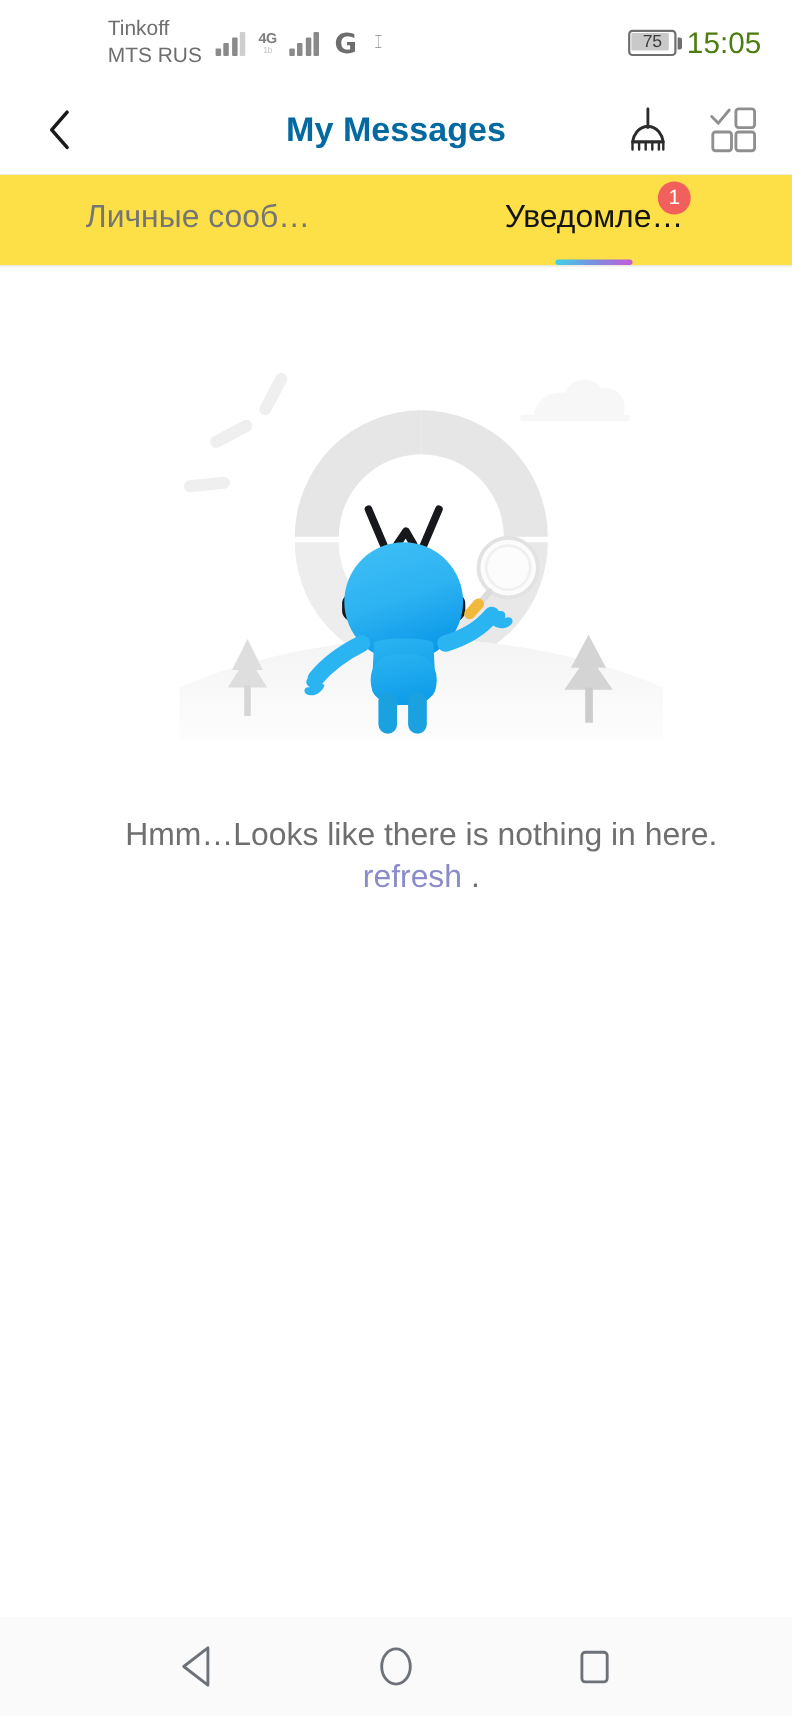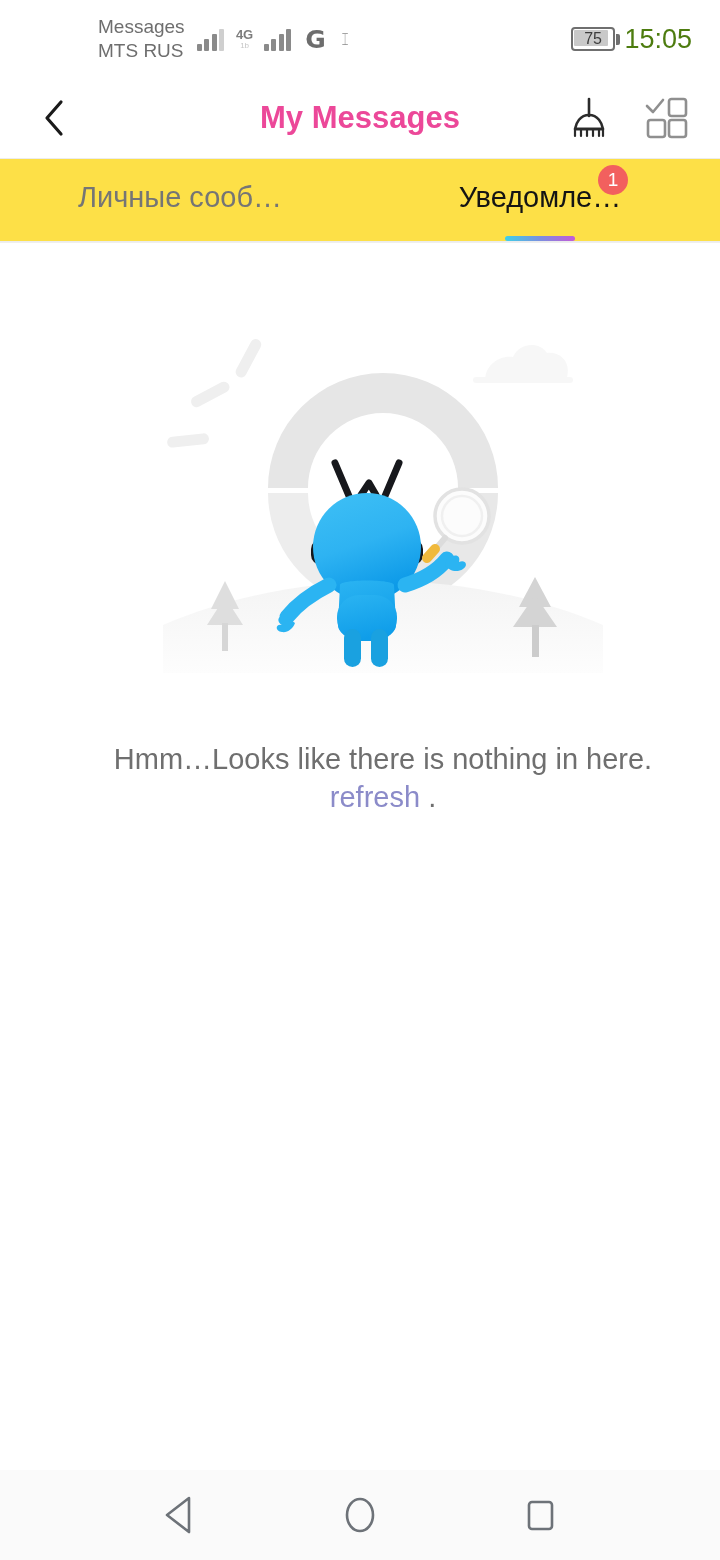--- a/index.html
+++ b/index.html
@@ -119,21 +119,21 @@
   .back-btn {
     width: 48px; height: 48px;
     display: flex; align-items: center; justify-content: center;
   }
   .app-title {
     position: absolute;
     left: 0; right: 0;
     text-align: center;
     font-size: 31px;
     font-weight: bold;
-    color: #ec4899;
+    color: #0369a1;
     pointer-events: none;
   }
   .app-actions {
     margin-left: auto;
     display: flex;
     align-items: center;
     gap: 32px;
     z-index: 2;
   }
   .act-btn {
@@ -241,21 +241,21 @@
   }
 </style>
 </head>
 <body>
 
 <div class="phone">
 
   <div class="status-bar">
     <div class="status-left">
       <div class="carrier">
-        <span>Messages</span>
+        <span>Tinkoff</span>
         <span>MTS RUS</span>
       </div>
 
       <div class="sig dim">
         <i class="b1"></i>
           <i class="b2"></i>
           <i class="b3"></i>
           <i class="b4 off"></i>
       </div>
 

